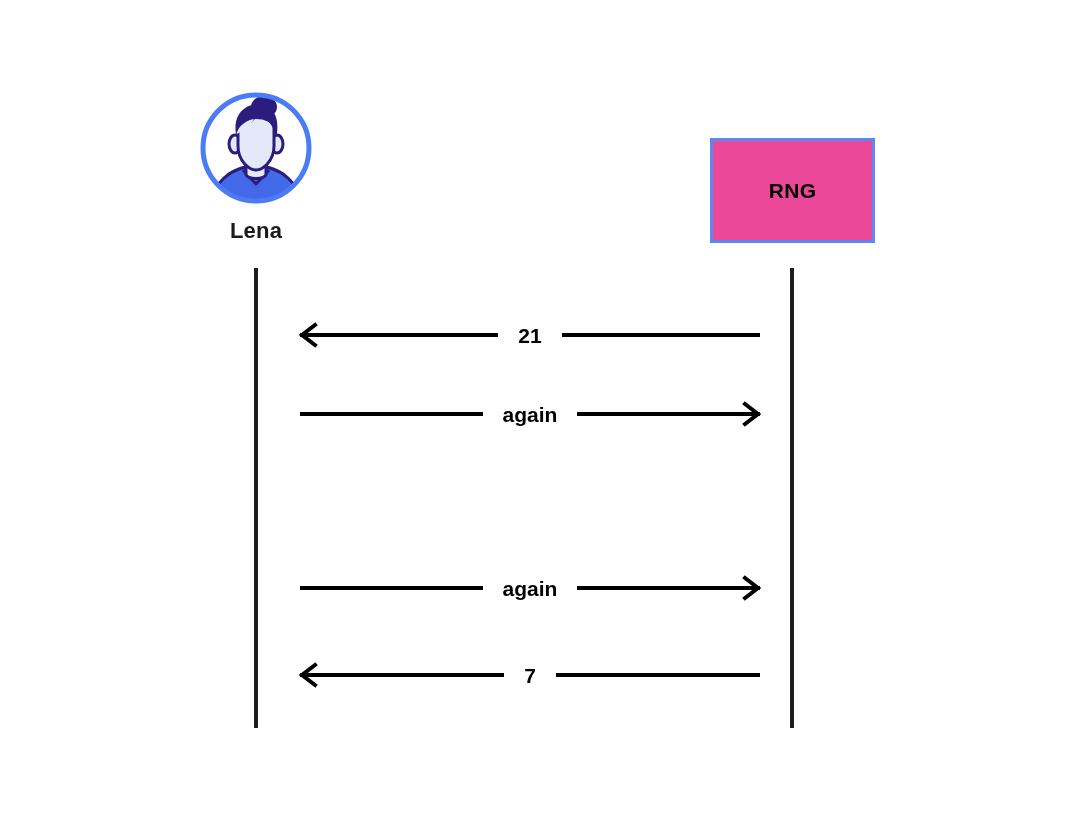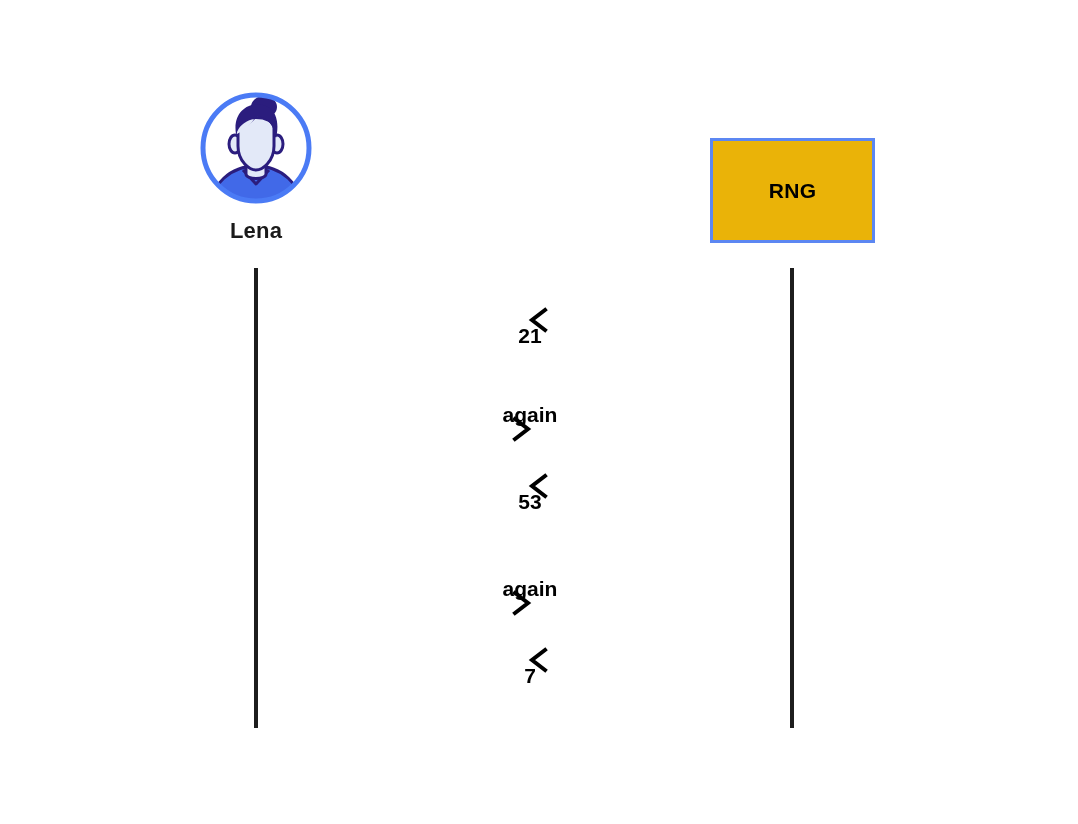--- a/index.html
+++ b/index.html
@@ -42,21 +42,21 @@
 
   
   .objectbox {
     position: absolute;
     left: 710px;
     top: 138px;
     width: 165px;
     height: 105px;
     box-sizing: border-box;
     border: 3px solid #5c87f2;
-    background: #eab308;
+    background: #ec4899;
     display: flex;
     align-items: center;
     justify-content: center;
   }
   .objectbox-label {
     font-size: 21px;
     font-weight: bold;
     color: #000000;
     letter-spacing: 0.3px;
   }
@@ -74,21 +74,20 @@
 
   
   .message {
     position: absolute;
     left: 300px;
     width: 460px;
     height: 40px;
     margin-top: -20px;
     display: flex;
     align-items: center;
-    flex-direction: column;
   }
   .msg-seg {
     flex: 1 1 auto;
     height: 4px;
     background: #000000;
     position: relative;
   }
   .msg-label {
     flex: 0 0 auto;
     padding: 0 20px;
@@ -170,49 +169,38 @@
     <div class="msg-label">again</div>
     <div class="msg-seg">
       <span class="arrowhead right">
         <svg width="26" height="26" viewBox="0 0 26 26">
           <path d="M9 3 L22 13 L9 23" fill="none" stroke="#000000" stroke-width="4" stroke-linecap="square" stroke-linejoin="miter"></path>
         </svg>
       </span>
     </div>
   </div>
 
-  <div class="message" style="top:501px">
+
+  <div class="message" style="top:588px">
+    <div class="msg-seg"></div>
+    <div class="msg-label">again</div>
+    <div class="msg-seg">
+      <span class="arrowhead right">
+        <svg width="26" height="26" viewBox="0 0 26 26">
+          <path d="M9 3 L22 13 L9 23" fill="none" stroke="#000000" stroke-width="4" stroke-linecap="square" stroke-linejoin="miter"></path>
+        </svg>
+      </span>
+    </div>
+  </div>
+
+  <div class="message" style="top:675px">
     <div class="msg-seg">
       <span class="arrowhead left">
         <svg width="26" height="26" viewBox="0 0 26 26">
           <path d="M17 3 L4 13 L17 23" fill="none" stroke="#000000" stroke-width="4" stroke-linecap="square" stroke-linejoin="miter"></path>
         </svg>
       </span>
     </div>
-    <div class="msg-label">53</div>
-    <div class="msg-seg"></div>
-  </div>
-
-  <div class="message" style="top:588px">
-    <div class="msg-seg"></div>
-    <div class="msg-label">again</div>
-    <div class="msg-seg">
-      <span class="arrowhead right">
-        <svg width="26" height="26" viewBox="0 0 26 26">
-          <path d="M9 3 L22 13 L9 23" fill="none" stroke="#000000" stroke-width="4" stroke-linecap="square" stroke-linejoin="miter"></path>
-        </svg>
-      </span>
-    </div>
-  </div>
-
-  <div class="message" style="top:675px">
-    <div class="msg-seg">
-      <span class="arrowhead left">
-        <svg width="26" height="26" viewBox="0 0 26 26">
-          <path d="M17 3 L4 13 L17 23" fill="none" stroke="#000000" stroke-width="4" stroke-linecap="square" stroke-linejoin="miter"></path>
-        </svg>
-      </span>
-    </div>
     <div class="msg-label">7</div>
     <div class="msg-seg"></div>
   </div>
 
 </div>
 
 </body></html>

